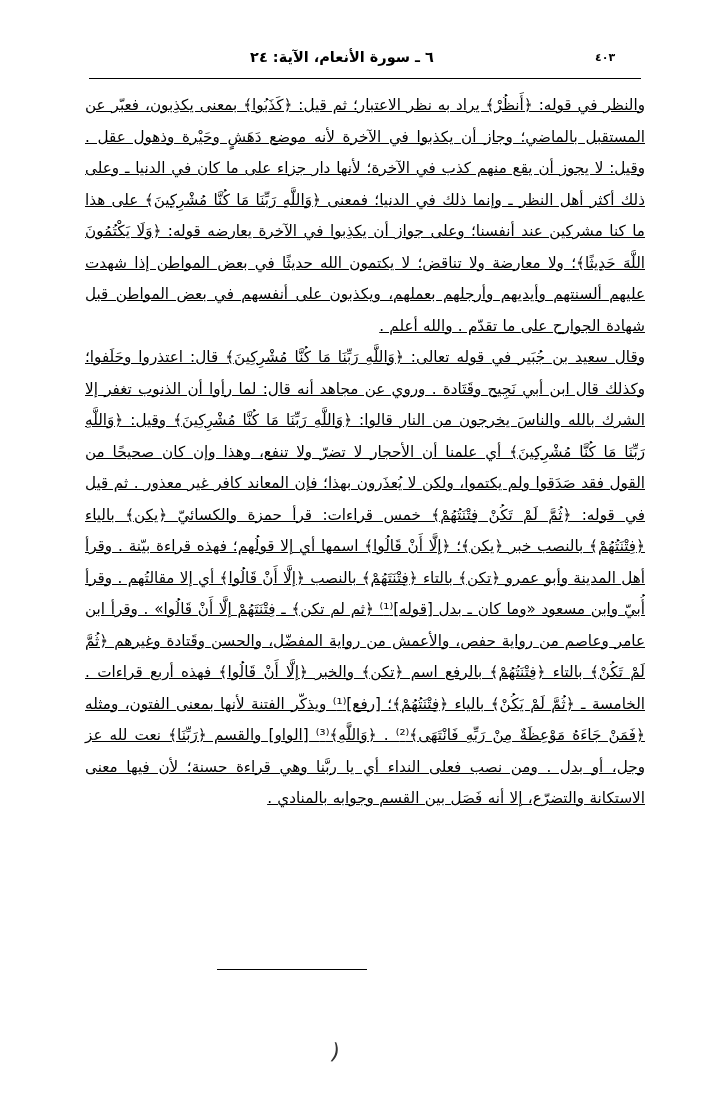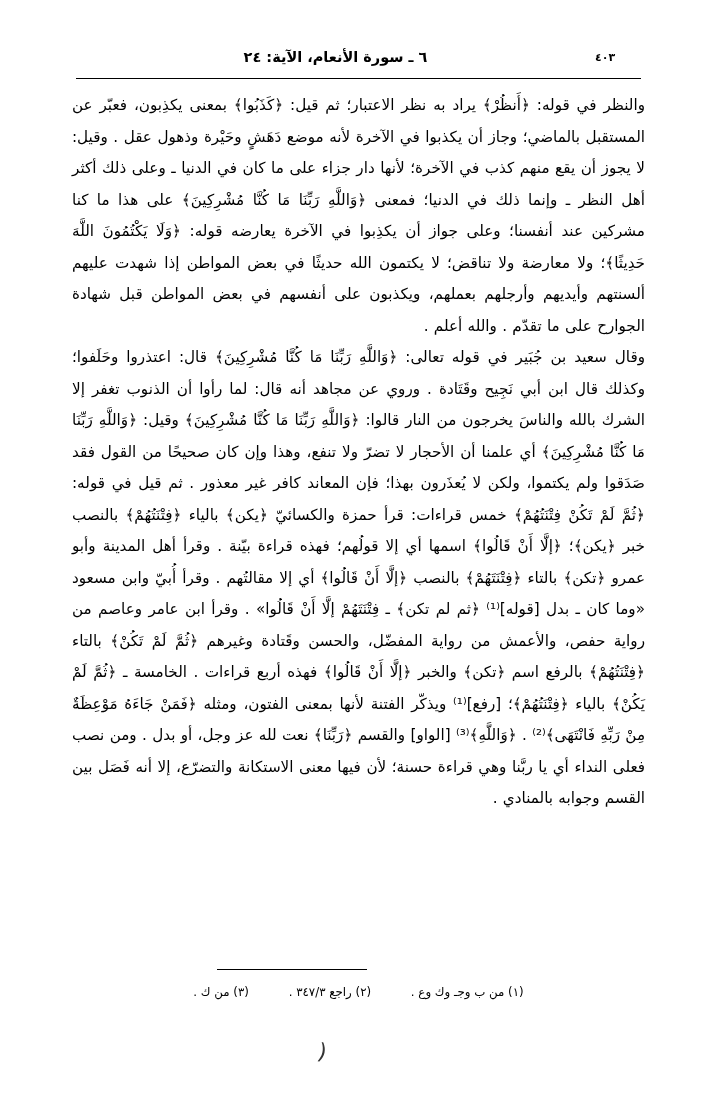--- a/index.html
+++ b/index.html
@@ -12,20 +12,21 @@
     height: 1098px;
     position: relative;
     font-family: "DejaVu Sans", "Liberation Sans", sans-serif;
     color: #000000;
     overflow: hidden;
   }
   .page {
     position: absolute;
     inset: 0;
     padding: 0;
+    margin-left: 13px;
   }
   
   .header {
     position: absolute;
     top: 44px;
     left: 76px;
     right: 76px;
     height: 26px;
     display: flex;
     flex-direction: row-reverse;
@@ -61,20 +62,21 @@
     position: absolute;
     top: 90px;
     left: 72px;
     right: 72px;
     direction: rtl;
     text-align: justify;
     text-align-last: right;
     font-size: 15.2px;
     line-height: 31.5px;
     word-spacing: 0.5px;
+    text-decoration: underline;
   }
   .content p {
     margin: 0 0 0 0;
     text-indent: 0;
   }
   .content p + p {
     margin-top: 0;
   }
   
   .footnote-rule {
@@ -120,21 +122,16 @@
 
   <div class="rule"></div>
 
   <div class="content">
     <p>والنظر في قوله: ﴿أَنظُرْ﴾ يراد به نظر الاعتبار؛ ثم قيل: ﴿كَذَبُوا﴾ بمعنى يكذِبون، فعبّر عن المستقبل بالماضي؛ وجاز أن يكذبوا في الآخرة لأنه موضع دَهَشٍ وحَيْرة وذهول عقل . وقيل: لا يجوز أن يقع منهم كذب في الآخرة؛ لأنها دار جزاء على ما كان في الدنيا ـ وعلى ذلك أكثر أهل النظر ـ وإنما ذلك في الدنيا؛ فمعنى ﴿وَاللَّهِ رَبِّنَا مَا كُنَّا مُشْرِكِينَ﴾ على هذا ما كنا مشركين عند أنفسنا؛ وعلى جواز أن يكذِبوا في الآخرة يعارضه قوله: ﴿وَلَا يَكْتُمُونَ اللَّهَ حَدِيثًا﴾؛ ولا معارضة ولا تناقض؛ لا يكتمون الله حديثًا في بعض المواطن إذا شهدت عليهم ألسنتهم وأيديهم وأرجلهم بعملهم، ويكذبون على أنفسهم في بعض المواطن قبل شهادة الجوارح على ما تقدّم . والله أعلم .</p>
     <p>وقال سعيد بن جُبَير في قوله تعالى: ﴿وَاللَّهِ رَبِّنَا مَا كُنَّا مُشْرِكِينَ﴾ قال: اعتذروا وحَلَفوا؛ وكذلك قال ابن أبي نَجِيح وقَتَادة . وروي عن مجاهد أنه قال: لما رأوا أن الذنوب تغفر إلا الشرك بالله والناسَ يخرجون من النار قالوا: ﴿وَاللَّهِ رَبِّنَا مَا كُنَّا مُشْرِكِينَ﴾ وقيل: ﴿وَاللَّهِ رَبِّنَا مَا كُنَّا مُشْرِكِينَ﴾ أي علمنا أن الأحجار لا تضرّ ولا تنفع، وهذا وإن كان صحيحًا من القول فقد صَدَقوا ولم يكتموا، ولكن لا يُعذَرون بهذا؛ فإن المعاند كافر غير معذور . ثم قيل في قوله: ﴿ثُمَّ لَمْ تَكُنْ فِتْنَتُهُمْ﴾ خمس قراءات: قرأ حمزة والكسائيّ ﴿يكن﴾ بالياء ﴿فِتْنَتُهُمْ﴾ بالنصب خبر ﴿يكن﴾؛ ﴿إلَّا أَنْ قَالُوا﴾ اسمها أي إلا قولُهم؛ فهذه قراءة بيّنة . وقرأ أهل المدينة وأبو عمرو ﴿تكن﴾ بالتاء ﴿فِتْنَتَهُمْ﴾ بالنصب ﴿إلَّا أَنْ قَالُوا﴾ أي إلا مقالتُهم . وقرأ أُبيّ وابن مسعود «وما كان ـ بدل [قوله]⁽¹⁾ ﴿ثم لم تكن﴾ ـ فِتْنَتَهُمْ إلَّا أَنْ قَالُوا» . وقرأ ابن عامر وعاصم من رواية حفص، والأعمش من رواية المفضّل، والحسن وقَتادة وغيرهم ﴿ثُمَّ لَمْ تَكُنْ﴾ بالتاء ﴿فِتْنَتُهُمْ﴾ بالرفع اسم ﴿تكن﴾ والخبر ﴿إلَّا أَنْ قَالُوا﴾ فهذه أربع قراءات . الخامسة ـ ﴿ثُمَّ لَمْ يَكُنْ﴾ بالياء ﴿فِتْنَتُهُمْ﴾؛ [رفع]⁽¹⁾ ويذكّر الفتنة لأنها بمعنى الفتون، ومثله ﴿فَمَنْ جَاءَهُ مَوْعِظَةٌ مِنْ رَبِّهِ فَانْتَهَى﴾⁽²⁾ . ﴿وَاللَّهِ﴾⁽³⁾ [الواو] والقسم ﴿رَبِّنَا﴾ نعت لله عز وجل، أو بدل . ومن نصب فعلى النداء أي يا ربَّنا وهي قراءة حسنة؛ لأن فيها معنى الاستكانة والتضرّع، إلا أنه فَصَل بين القسم وجوابه بالمنادي .</p>
   </div>
 
   <div class="footnote-rule"></div>
 
-  <div class="footnotes">
-    <span class="fn">(١) من ب وجـ وك وع .</span>
-    <span class="fn">(٢) راجع ٣٤٧/٣ .</span>
-    <span class="fn">(٣) من ك .</span>
-  </div>
 
   <div class="marginal-mark">(</div>
 
 </div>
 
 </body></html>

